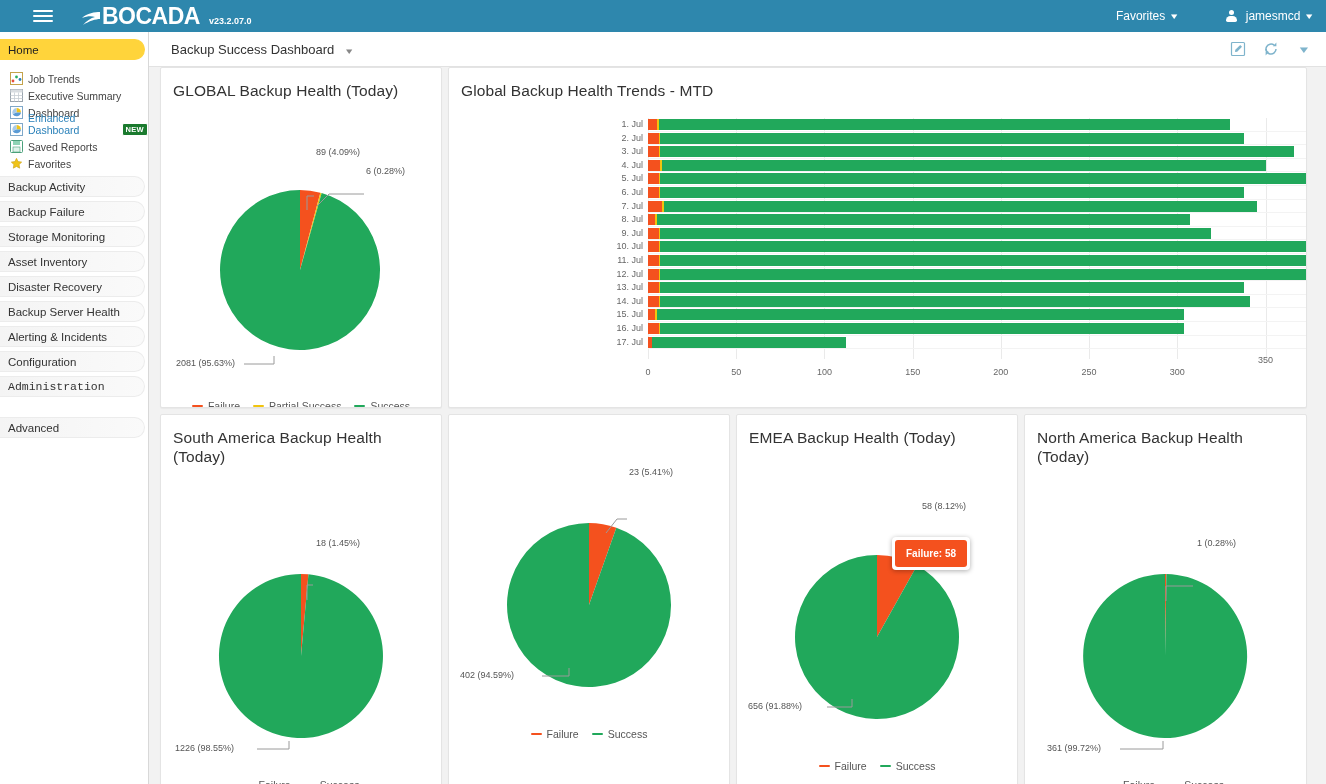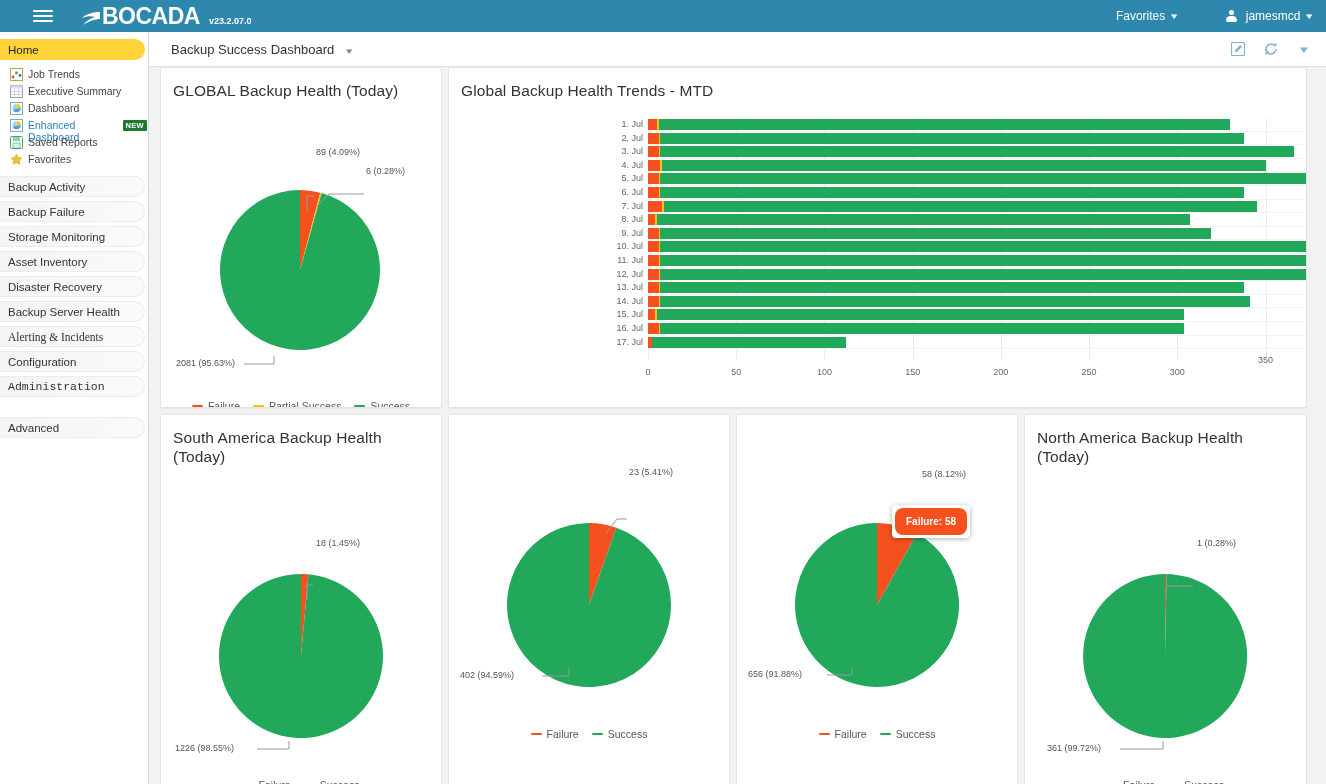--- a/index.html
+++ b/index.html
@@ -56,21 +56,21 @@
     border-radius: 0 11px 11px 0;
     background: linear-gradient(to right,#f4f4f4,#fafafa);
     border: 1px solid #ececec; border-left: none;
     cursor: pointer;
   }
   .side-pill.active {
     background: #ffd43b; border-color: #ffd43b; color: #222;
   }
   .sub-list { padding: 4px 0 6px 10px; }
   .sub-item {
-    display: flex; align-items: flex-start;
+    display: flex; align-items: flex-end;
     height: 17px; font-size: 10.5px; color: #444;
     cursor: pointer;
   }
   .sub-item.link { color: #2980b9; }
   .sub-ic { width: 13px; height: 13px; margin-right: 5px; flex: none; }
   .badge-new {
     margin-left: 5px; background: #1a7a2e; color: #fff;
     font-size: 7.5px; font-weight: bold; letter-spacing: .3px;
     padding: 1px 3px; border-radius: 2px; border: 1px solid #fff;
   }
@@ -123,21 +123,21 @@
   .tooltip {
     position: absolute;
     background: #fff;
     border-radius: 4px;
     box-shadow: 0 1px 5px rgba(0,0,0,.32);
     padding: 3px;
   }
   .tooltip-inner {
     background: #f4511e; color: #fff;
     font-size: 10px; font-weight: bold;
-    padding: 8px 11px; border-radius: 8px;
+    padding: 8px 11px; border-radius: 3px;
   }
 
   
   .barchart { position: absolute; left: 0; top: 0; width: 100%; height: 100%; }
   .bc-ylabel { position: absolute; font-size: 9px; color: #666; text-align: right; }
   .bc-xlabel { position: absolute; font-size: 9px; color: #666; text-align: center; }
   .bc-grid { position: absolute; width: 1px; background: #eaeaea; }
   .bc-rowline { position: absolute; height: 1px; background: #f3f3f3; }
   .seg { position: absolute; height: 11px; }
 </style>
@@ -240,21 +240,21 @@
       </div>
       <div class="side-pill" style="margin-bottom: 4px;">
         <span>Asset Inventory</span>
       </div>
       <div class="side-pill" style="margin-bottom: 4px;">
         <span>Disaster Recovery</span>
       </div>
       <div class="side-pill" style="margin-bottom: 4px;">
         <span>Backup Server Health</span>
       </div>
-      <div class="side-pill" style="margin-bottom: 4px; font-family: Liberation Serif, serif;">
+      <div class="side-pill" style="margin-bottom: 4px;">
         <span>Alerting &amp; Incidents</span>
       </div>
       <div class="side-pill" style="margin-bottom: 4px;">
         <span>Configuration</span>
       </div>
       <div class="side-pill" style="margin-bottom: 20px; font-family: Liberation Mono, monospace;">
         <span>Administration</span>
       </div>
       <div class="side-pill" style="margin-bottom: 4px;">
         <span>Advanced</span>
@@ -469,20 +469,21 @@
               <span>Failure</span>
             </span>
             <span class="lg-item">
               <span class="lg-dash" style="background:#21a85b"></span>
               <span>Success</span>
             </span>
           </div>
         </div>
       </div>
       <div class="card" style="left: 587px; top: 347px; width: 282px; height: 403px;">
+        <div class="card-title">EMEA Backup Health (Today)</div>
         <div class="pie-body">
           <svg width="282" height="403" style="position:absolute;left:0;top:0">
             <path d="M140 190 L140.00 108.00 A82 82 0 0 1 180.06 118.45 Z" fill="#f4511e"></path>
             <path d="M140 190 L180.06 118.45 A82 82 0 1 1 140.00 108.00 Z" fill="#21a85b"></path>
           </svg>
           <svg width="282" height="403" style="position: absolute; left: 0px; top: 0px;">
             <path d="M163 120 L172 105 L183 105" fill="none" stroke="#9a9a9a" stroke-width="1"></path>
             <path d="M115 252 L115 260 L90 260" fill="none" stroke="#9a9a9a" stroke-width="1"></path>
           </svg>
           <div class="pl" style="left: 185px; top: 54px;">58 (8.12%)</div>

